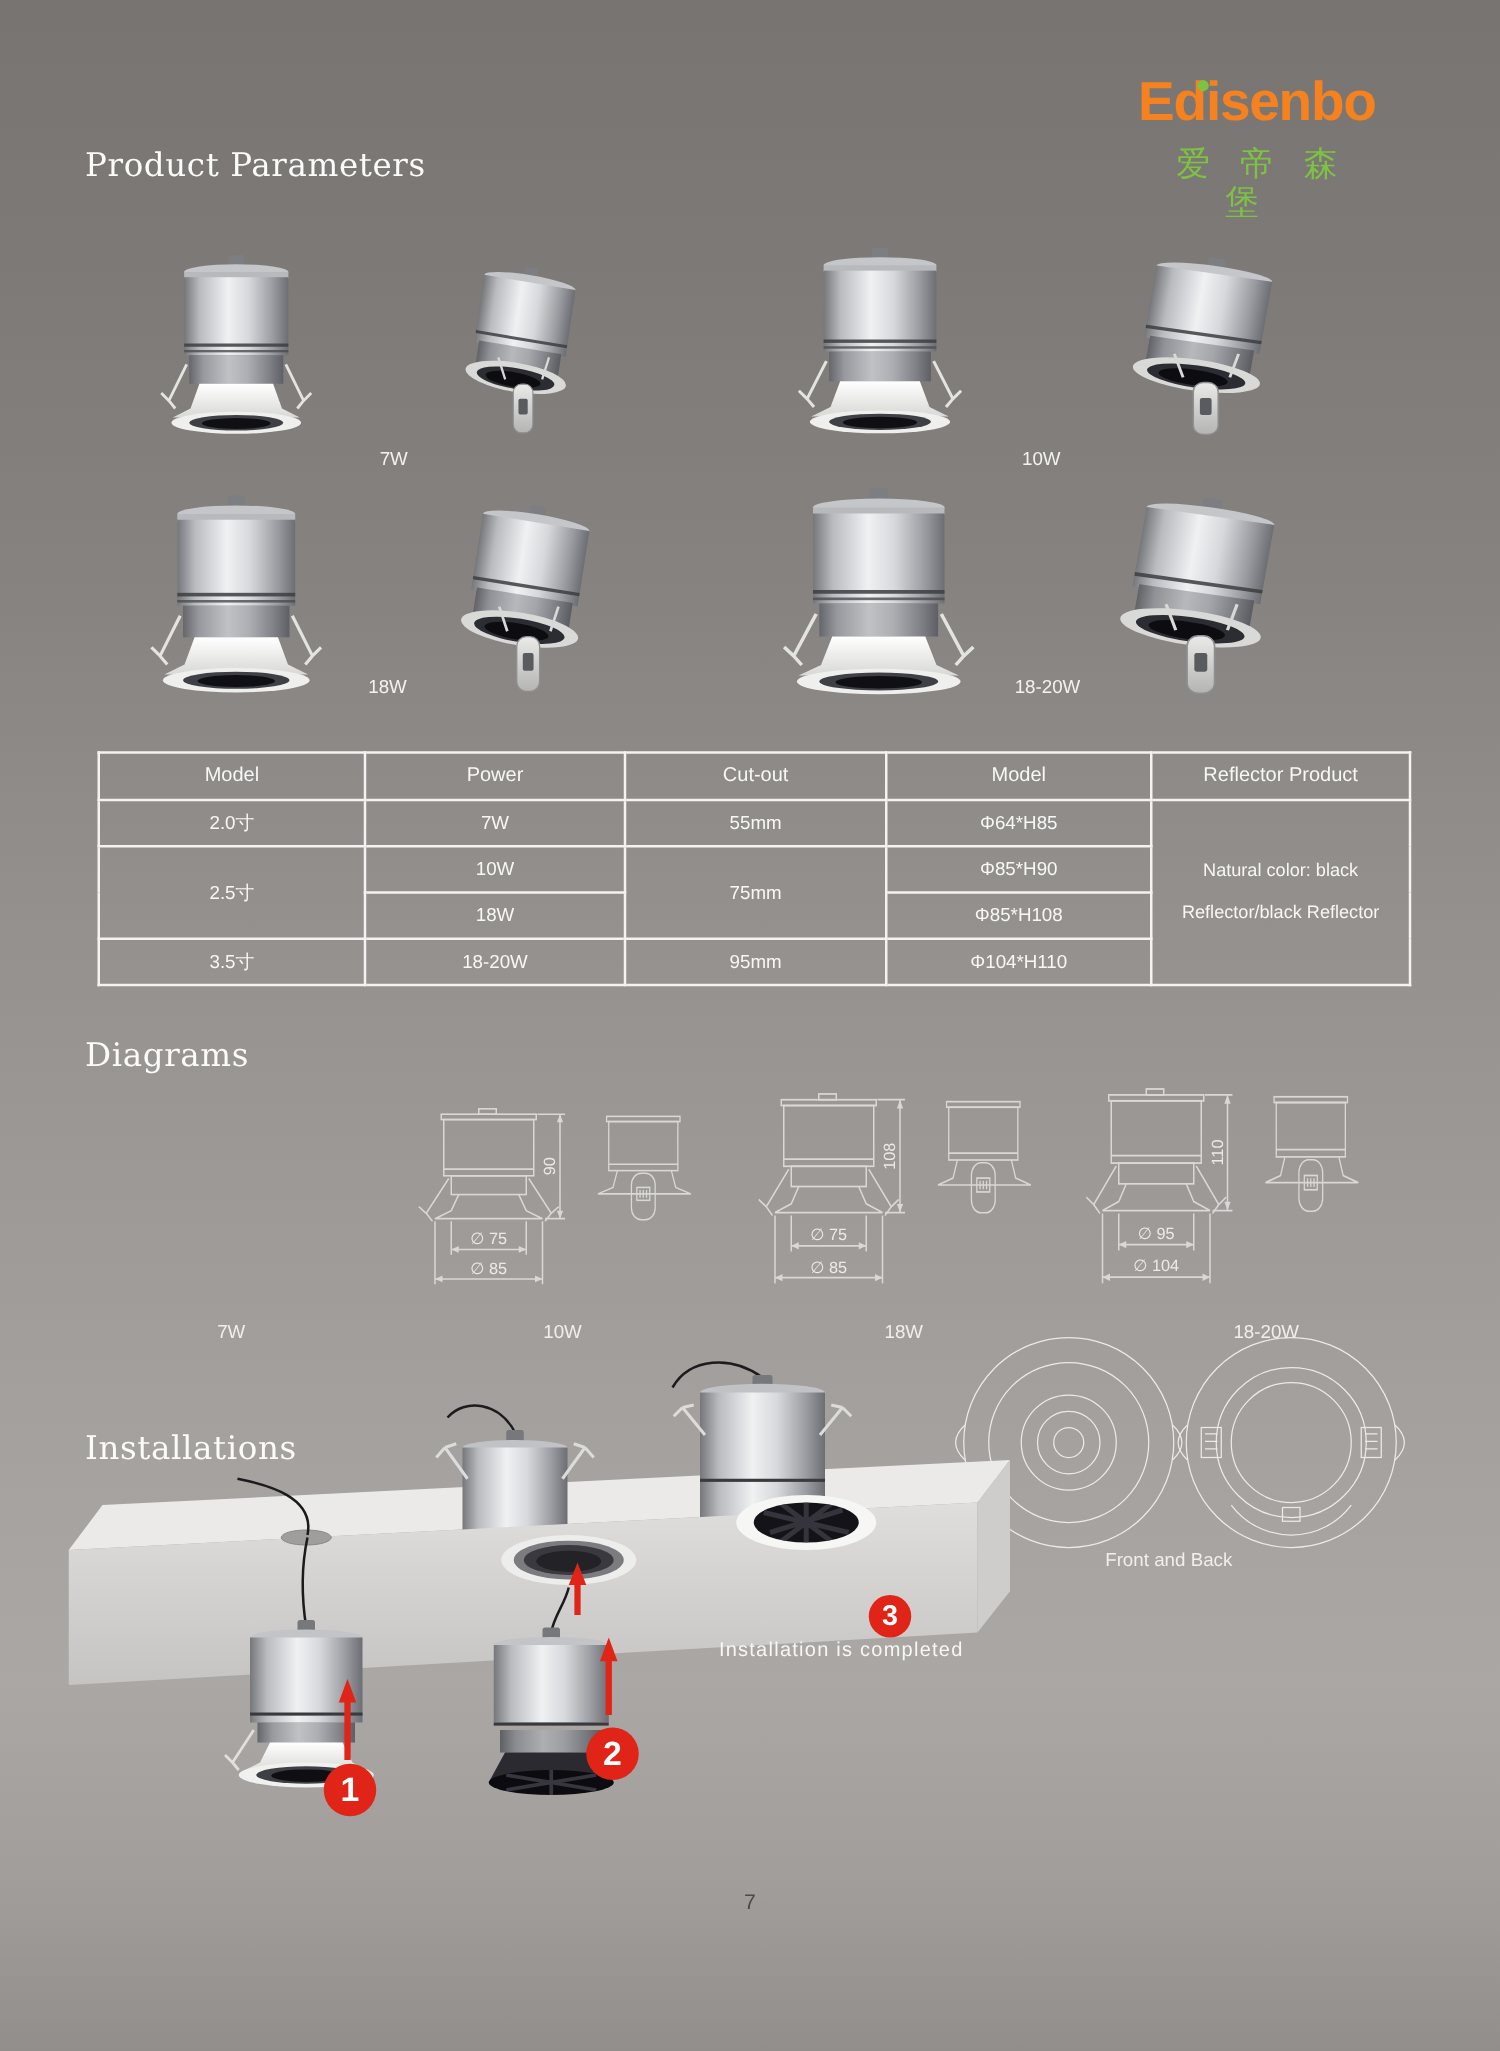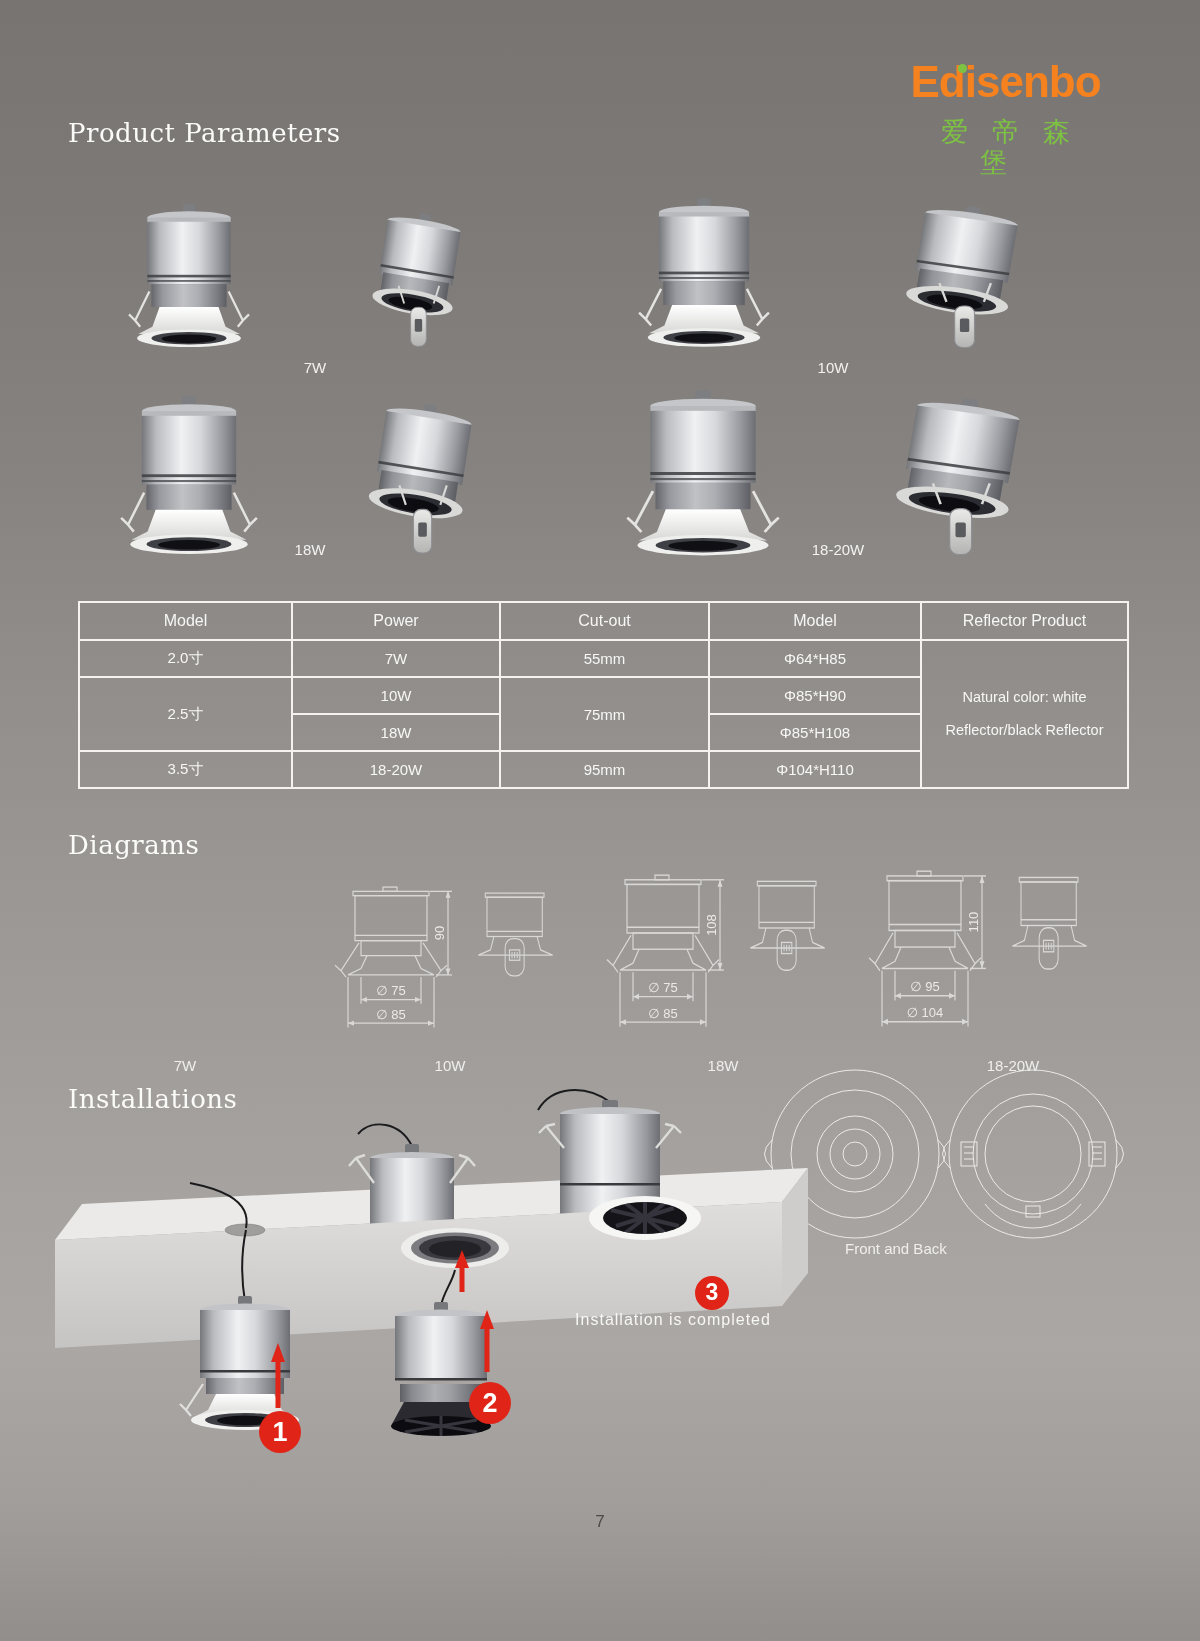--- a/index.html
+++ b/index.html
@@ -29,21 +29,21 @@
     color:#f7f7f5;font-size:15px;text-align:center;
   }
   table.spec th,table.spec td{
     border:2px solid #f4f3f1;font-weight:normal;padding:0;
   }
   table.spec th{height:36px;font-size:16px;margin-left:36px;}
   table.spec td{height:35px;}
   td.refl{font-size:14.5px;line-height:2.3;}
   svg text{font-family:"Liberation Sans",sans-serif;}
   .dimtxt{fill:#eceae8;font-size:13px;}
-  .fbl{color:#f0efed;font-size:15px;text-align:left;width:180px;}
+  .fbl{color:#f0efed;font-size:15px;text-align:center;width:180px;}
   .pagenum{width:1200px;text-align:center;color:#4b4b4b;font-size:17px;}
 </style>
 </head>
 <body>
 
 <div id="page">
 
   <svg width="0" height="0" style="position:absolute" aria-hidden="true">
     <defs>
       <linearGradient id="gBody" x1="0" y1="0" x2="1" y2="0">
@@ -206,21 +206,21 @@
       <th>Cut-out</th>
       <th>Model</th>
       <th>Reflector Product</th>
     </tr>
     <tr>
       <td>2.0寸</td>
       <td>7W</td>
       <td>55mm</td>
       <td>Φ64*H85</td>
       <td class="refl" rowspan="4">
-        <div>Natural color: white</div>
+        <div>Natural color: black</div>
         <div>Reflector/black Reflector</div>
       </td>
     </tr>
     <tr>
       <td rowspan="2">2.5寸</td>
       <td>10W</td>
       <td rowspan="2">75mm</td>
       <td>Φ85*H90</td>
     </tr>
     <tr>
@@ -264,21 +264,21 @@
       <text class="dimtxt" text-anchor="middle" x="73" y="125">∅ 95</text>
       <text class="dimtxt" text-anchor="middle" x="73" y="151">∅ 104</text>
     </svg>
   </div>
 
   <div class="abs dlabel" style="left:125px;top:1057px;">7W</div>
   <div class="abs dlabel" style="left:390px;top:1057px;">10W</div>
   <div class="abs dlabel" style="left:663px;top:1057px;">18W</div>
   <div class="abs dlabel" style="left:953px;top:1057px;">18-20W</div>
 
-  <div class="abs heading" style="left:68px;top:1084px;">Installations</div>
+  <div class="abs heading" style="left:68px;top:1144px;">Installations</div>
 
   <div class="abs" style="left:745px;top:1058px;">
     <svg width="380" height="190">
       <g fill="none" stroke="#eceae8" stroke-width="1">
         <circle cx="110" cy="96" r="84"></circle>
           <circle cx="110" cy="96" r="64"></circle>
         <circle cx="110" cy="96" r="38"></circle>
           <circle cx="110" cy="96" r="25"></circle>
           <circle cx="110" cy="96" r="12"></circle>
         <path d="M27,82 q-15,14 0,28 M193,82 q15,14 0,28"></path>

